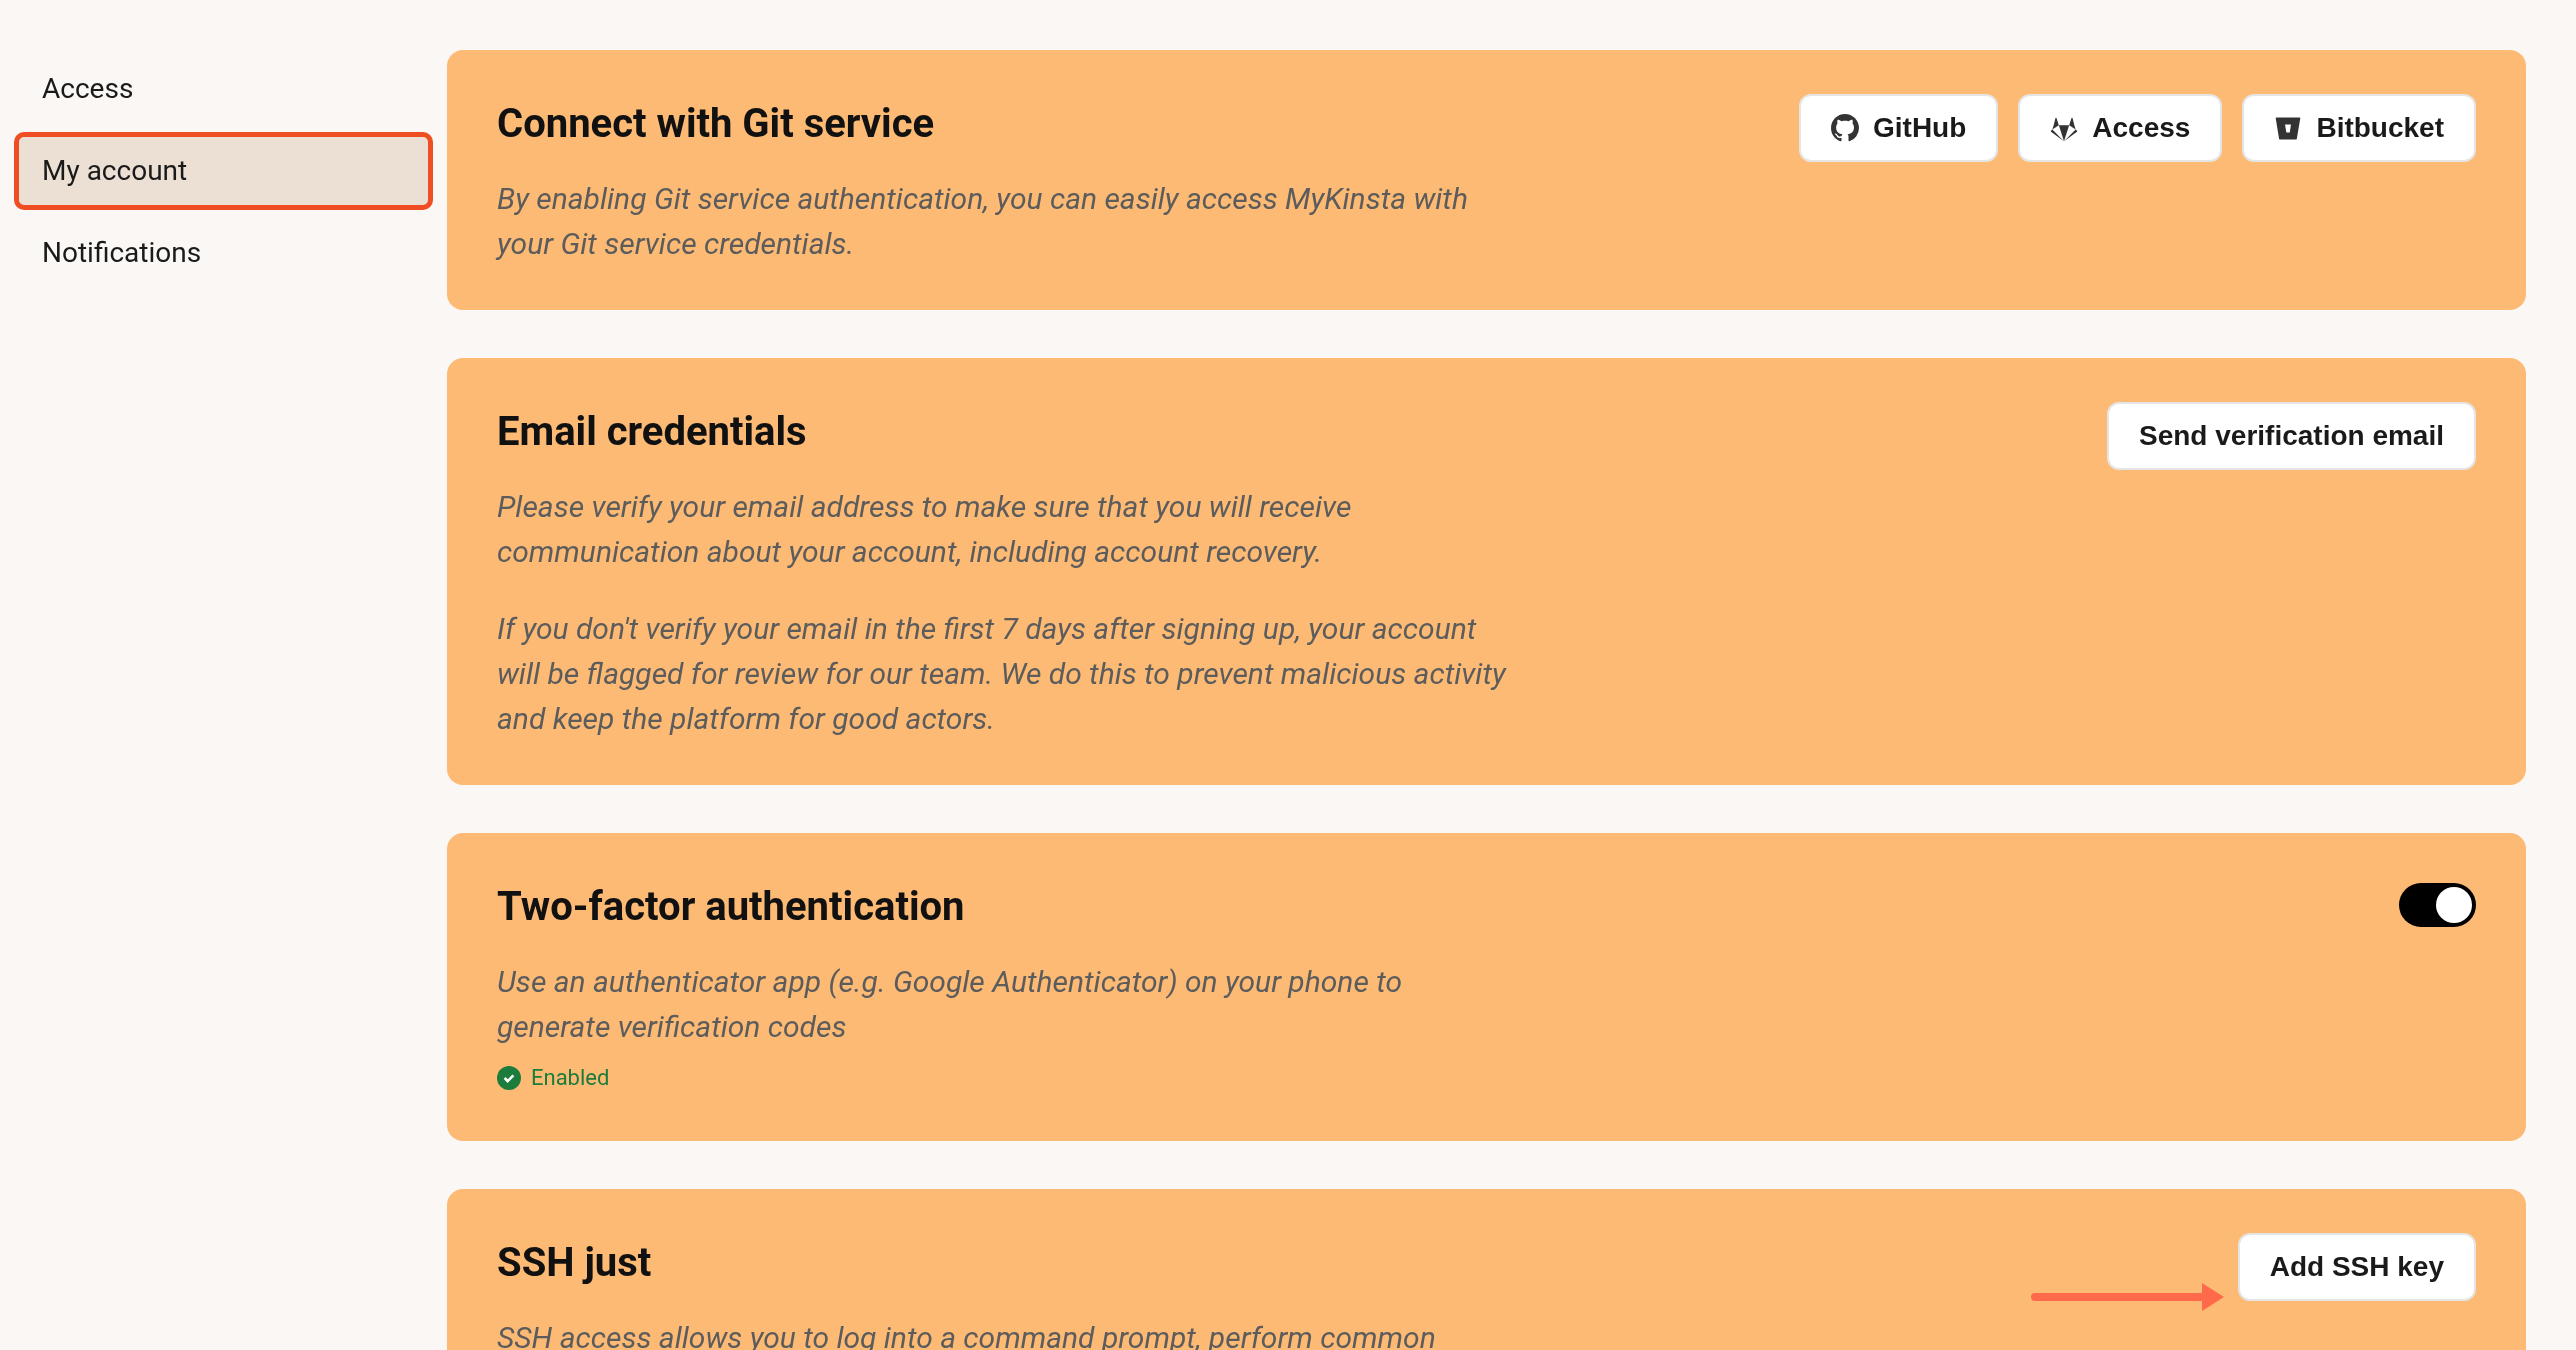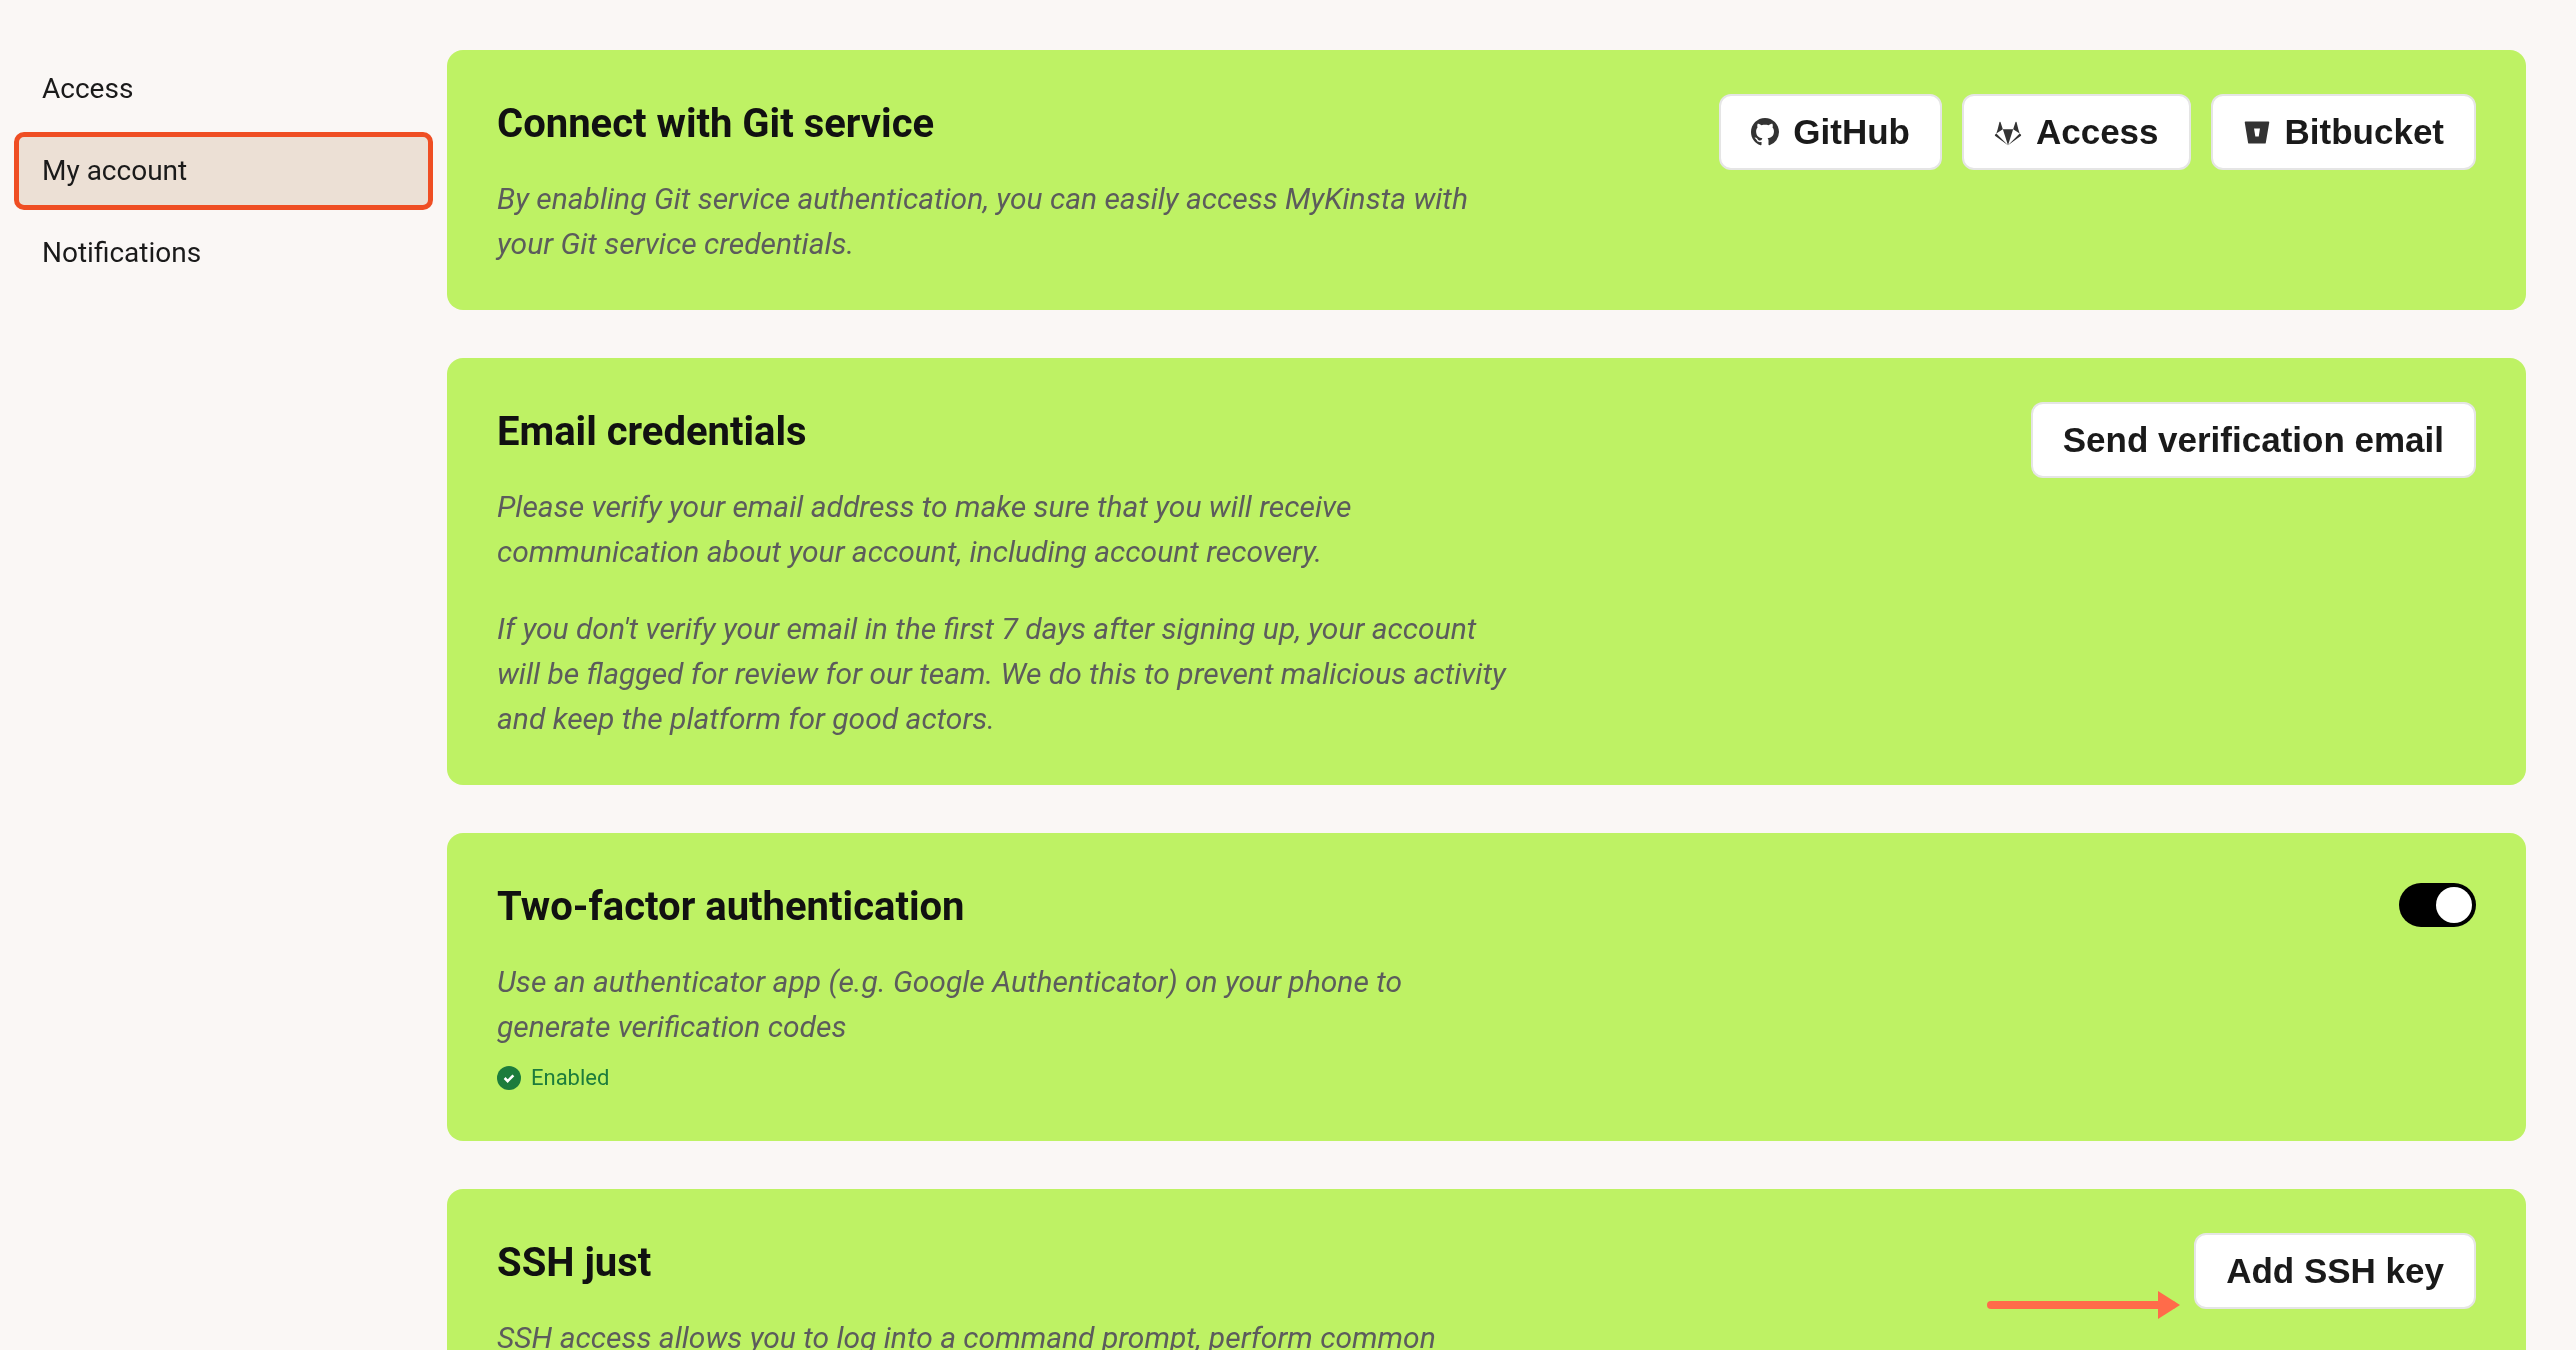--- a/index.html
+++ b/index.html
@@ -36,21 +36,21 @@
 .sidebar-item.active {
   background:#ece0d5;
   border:5px solid #ef4e23;
   padding:13px 23px;
 }
 .main {
   flex:1;
   padding-right:50px;
 }
 .card {
-  background:#bef264;
+  background:#fdba74;
   border-radius:16px;
   padding:44px 50px;
   margin-bottom:48px;
   display:flex;
   justify-content:space-between;
   align-items:flex-start;
   gap:40px;
 }
 .card h2 {
   font-size:40px;
@@ -73,21 +73,21 @@
   flex-shrink:0;
 }
 .btn {
   display:inline-flex;
   align-items:center;
   gap:14px;
   background:#fff;
   border:2px solid #e5e5e5;
   border-radius:12px;
   padding:16px 30px;
-  font-size:35px;
+  font-size:28px;
   font-weight:600;
   color:#1a1a1a;
   cursor:pointer;
   white-space:nowrap;
 }
 .btn .icon { width:28px; height:28px; display:inline-flex; align-items:center; justify-content:center; }
 .btn .icon svg { width:28px; height:28px; }
 .status-enabled {
   display:inline-flex;
   align-items:center;

